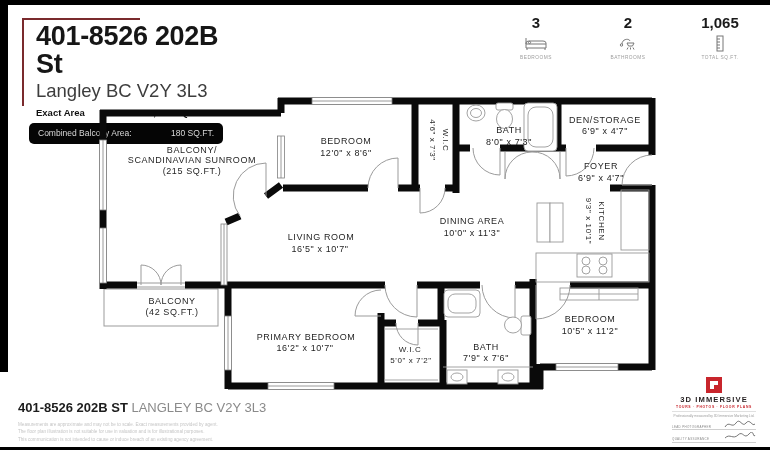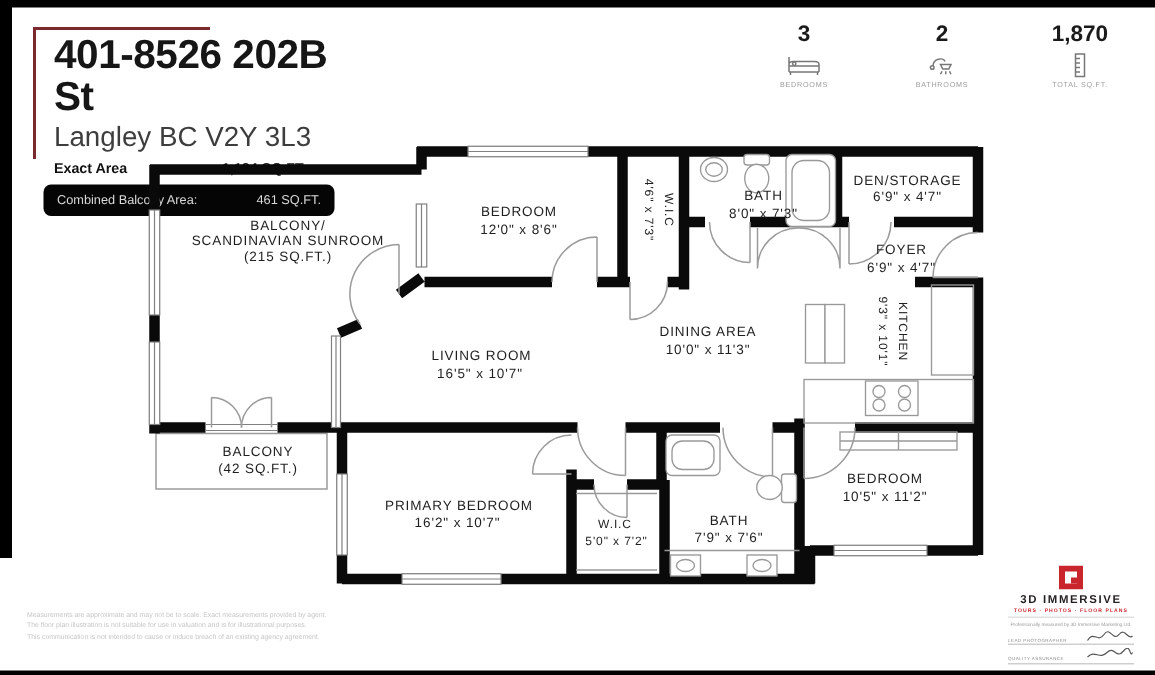--- a/index.html
+++ b/index.html
@@ -61,21 +61,21 @@
   <div class="header">
     <div class="addr">401-8526 202B St</div>
     <div class="city">Langley BC V2Y 3L3</div>
     <div class="total-row">
       <span>Exact Area</span>
       <span>1,184 SQ.FT.</span>
     </div>
     <div class="spec-box">
       <div class="spec-row">
         <span>Combined Balcony Area:</span>
-        <span>461 SQ.FT.</span>
+        <span>180 SQ.FT.</span>
       </div>
     </div>
   </div>
 
   <div class="stats">
     <div class="stat">
       <div class="stat-value">3</div>
       <div class="stat-icon">
         <svg width="24" height="16" viewBox="0 0 24 16" fill="none" stroke="#777" stroke-width="1">
           <path d="M2,3 V13 M2,13 H22 M22,13 V8 M2,9 H22 M2,9 V8 Q2,6 5,6 H19 Q22,6 22,8 M3,13 V15 M21,13 V15"></path>
@@ -88,21 +88,21 @@
       <div class="stat-icon" style="order:2">
         <svg width="20" height="16" viewBox="0 0 20 16" fill="none" stroke="#777" stroke-width="1">
           <path d="M4,9 C4,4 11,3 12,6 M9,8 H16 L14.5,11 H10.5 Z M10,12.5 L9,14.5 M12.5,12.5 L12.5,14.5 M15,12.5 L16,14.5"></path>
           <circle cx="3.5" cy="10" r="1.2"></circle>
         </svg>
       </div>
       <div class="stat-value" style="order:1">2</div>
       <div class="stat-label" style="order:3">BATHROOMS</div>
     </div>
     <div class="stat">
-      <div class="stat-value">1,870</div>
+      <div class="stat-value">1,065</div>
       <div class="stat-icon">
         <svg width="14" height="17" viewBox="0 0 14 17" fill="none" stroke="#777" stroke-width="1">
           <rect x="4" y="1" width="6" height="15"></rect>
           <path d="M4,4 H7 M4,7 H7 M4,10 H7 M4,13 H7"></path>
         </svg>
       </div>
       <div class="stat-label">TOTAL SQ.FT.</div>
     </div>
   </div>
 
@@ -247,20 +247,21 @@
 
       <text class="rl" x="486" y="350">BATH</text>
       <text class="rl" x="486" y="361">7'9" x 7'6"</text>
 
       <text class="rl" x="590" y="322">BEDROOM</text>
       <text class="rl" x="590" y="334">10'5" x 11'2"</text>
     </g>
   </svg>
 
   <div class="footer">
+    <div class="f-addr"><span class="f-bold">401-8526 202B ST</span><span class="f-rest"> LANGLEY BC V2Y 3L3</span></div>
     <div class="disclaimer">
       <div>Measurements are approximate and may not be to scale. Exact measurements provided by agent.</div>
       <div>The floor plan illustration is not suitable for use in valuation and is for illustrational purposes.</div>
       <div>This communication is not intended to cause or induce breach of an existing agency agreement.</div>
     </div>
   </div>
 
   <div class="brand">
     <div class="brand-mark">
       <svg width="16" height="16" viewBox="0 0 16 16">

